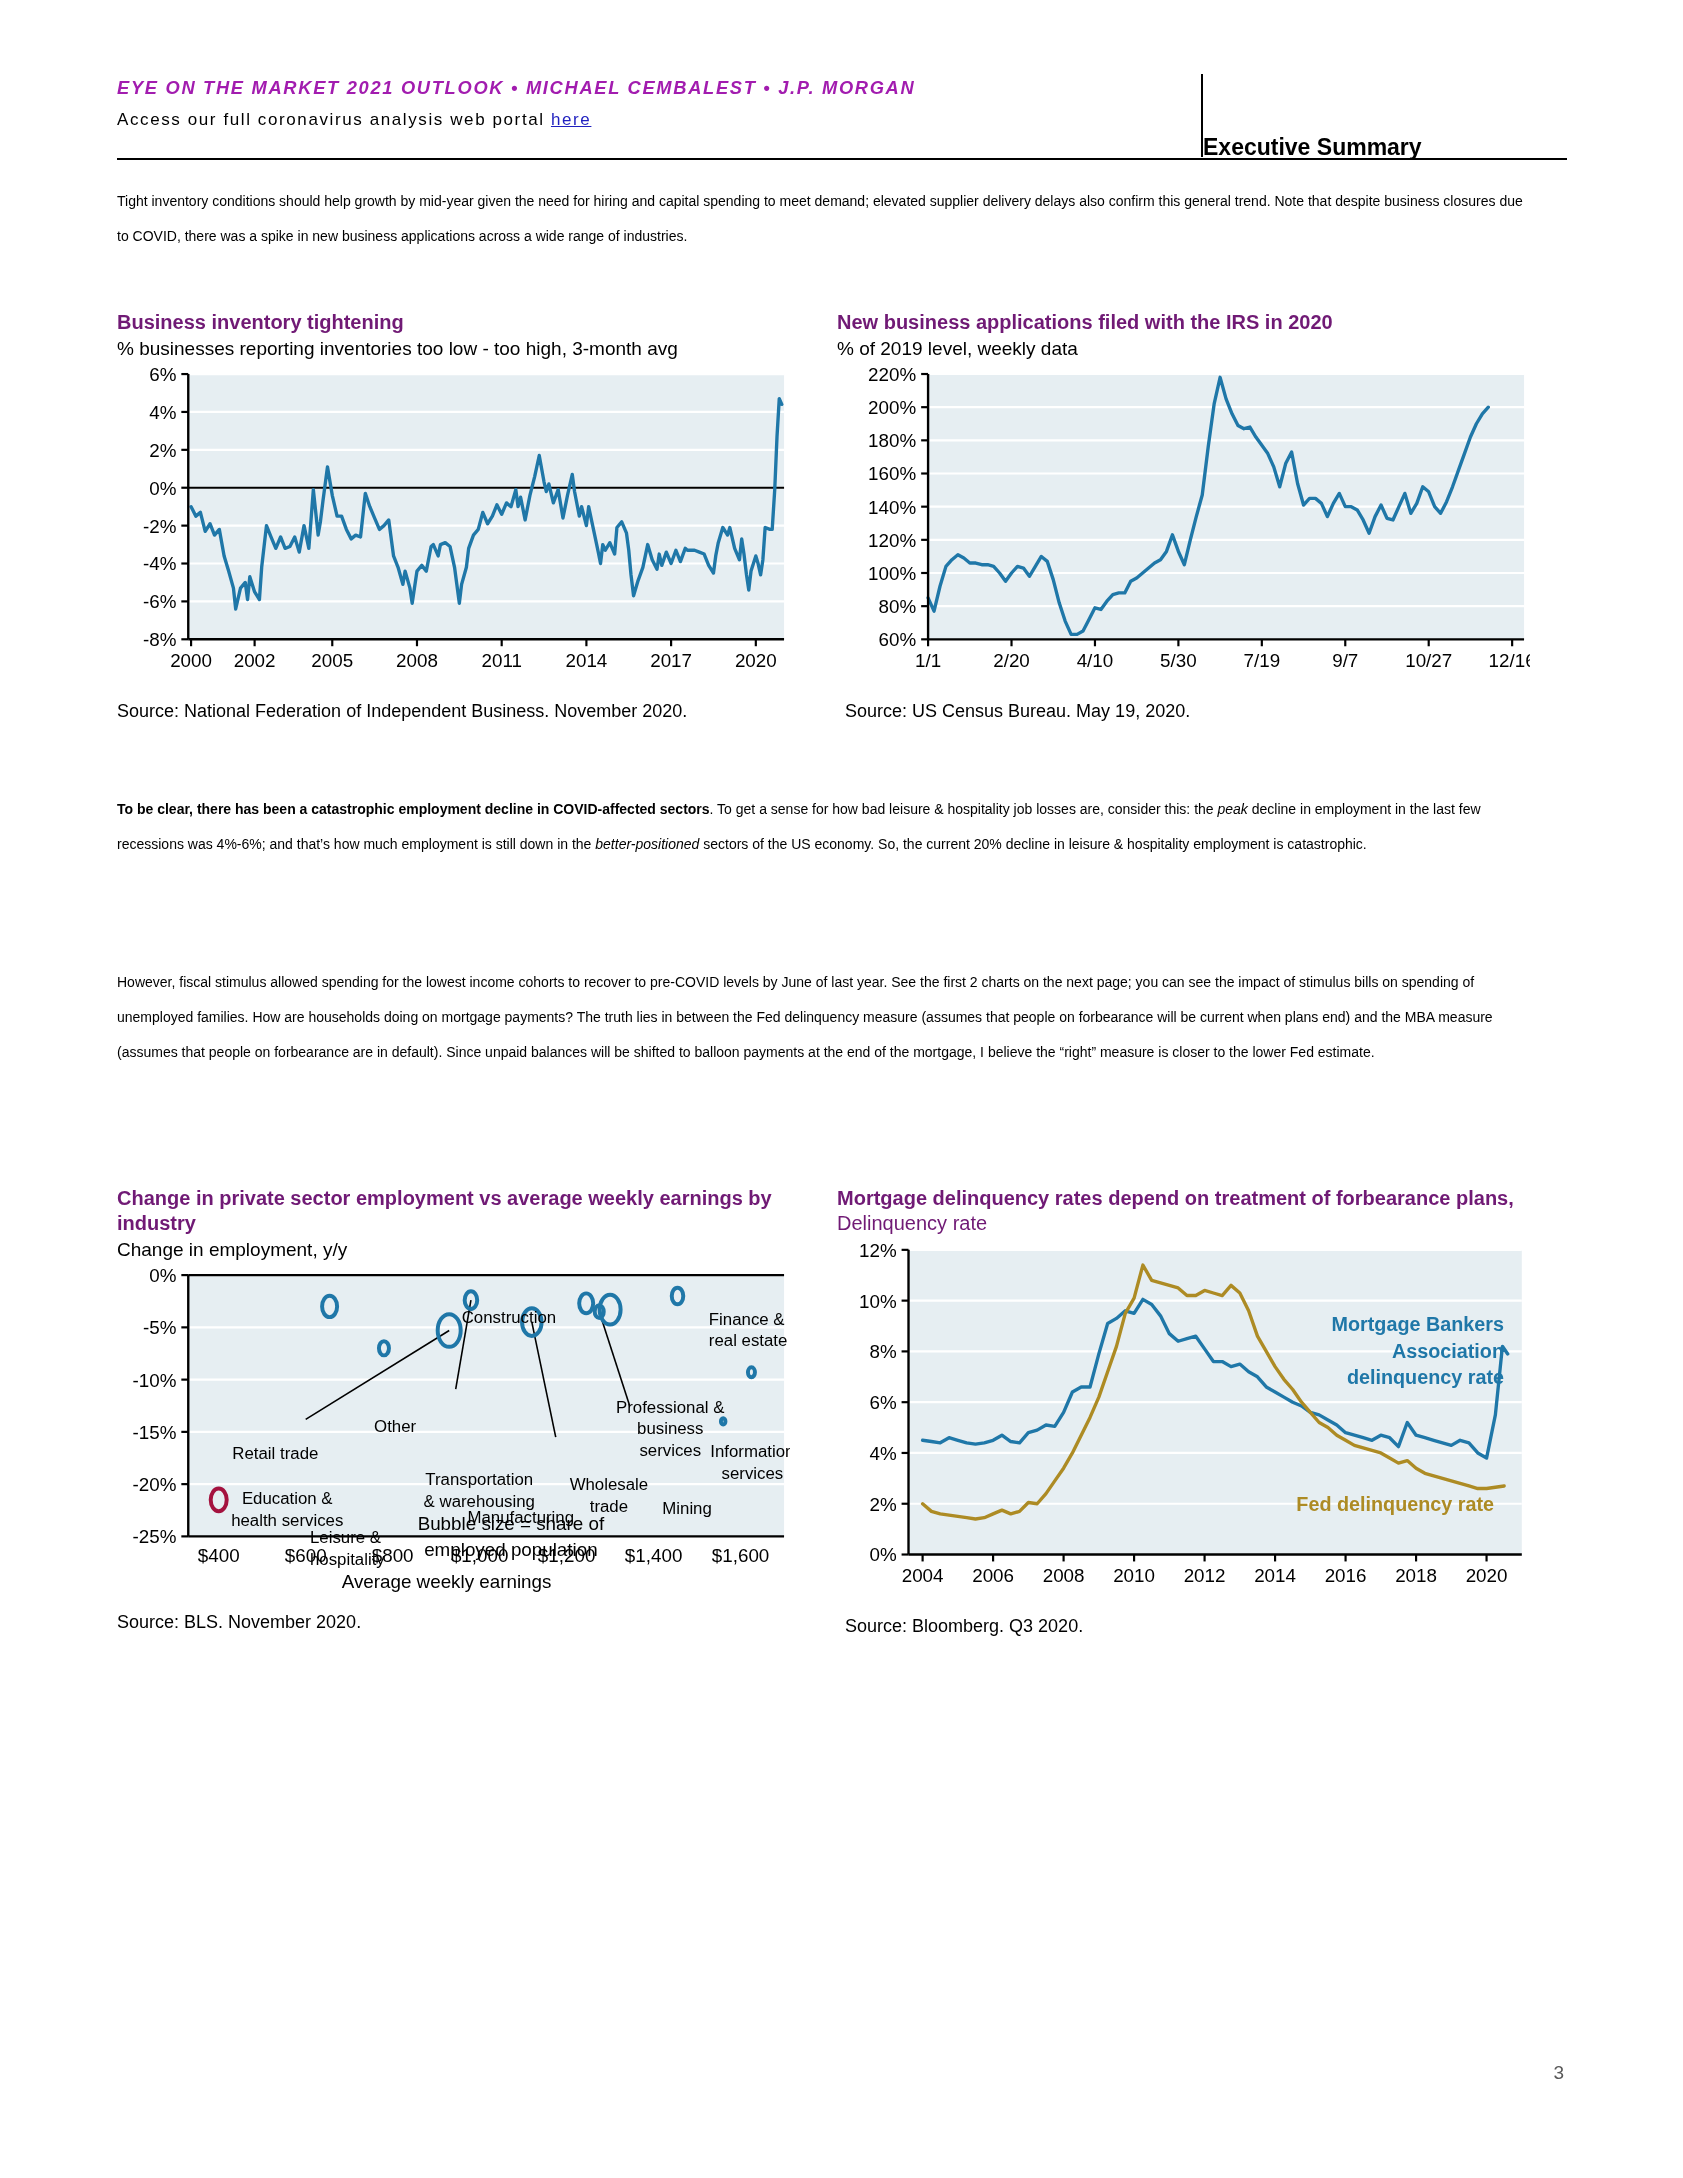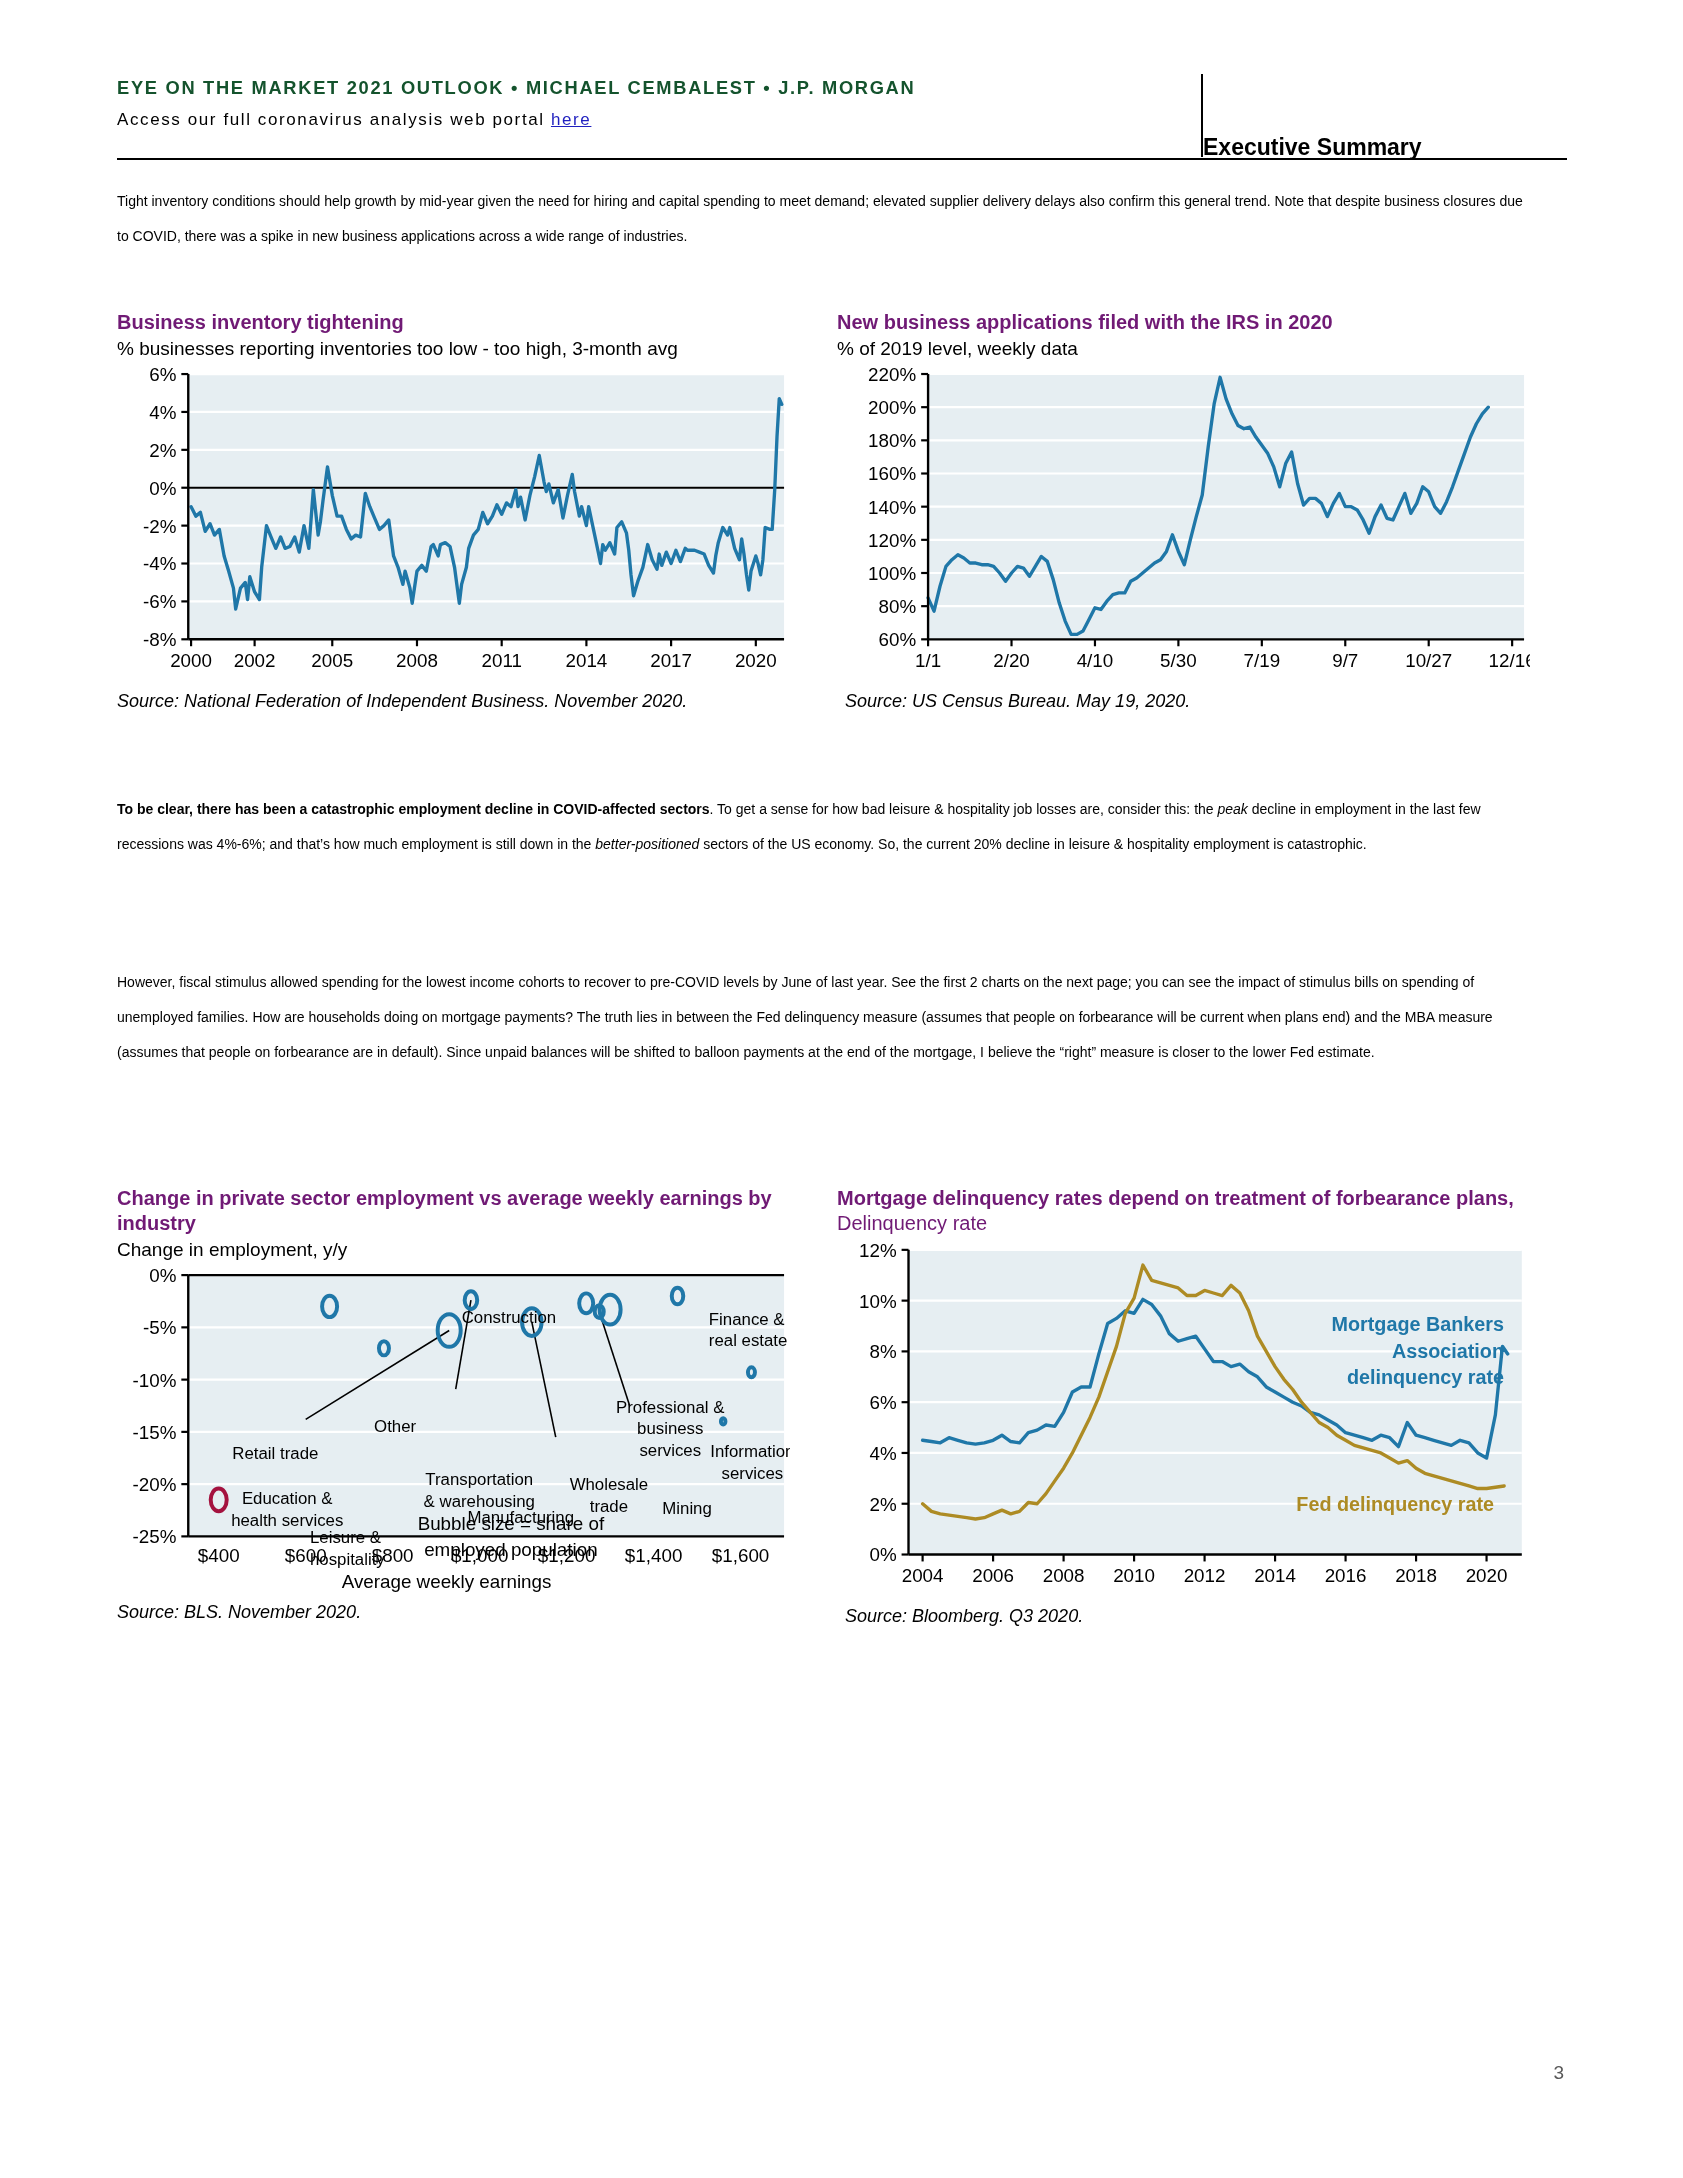--- a/index.html
+++ b/index.html
@@ -29,21 +29,22 @@
     top: 77px;
     width: 1450px;
     height: 79px;
   }
   .hdr-left { position: absolute; left: 0; top: 0; width: 1079px; }
   .hdr-title {
     font-size: 18.3px;
     font-weight: bold;
     letter-spacing: 1.7px;
     white-space: nowrap;
-    color: #14532d;
+    color: #a21caf;
+    font-style: italic;
   }
   .hdr-sub {
     margin-top: 11px;
     font-size: 17px;
     letter-spacing: 1.6px;
     white-space: nowrap;
     color: #000;
   }
   .hdr-sub a {
     color: #1f1fbf;
@@ -100,22 +101,21 @@
   .chart-title .norm { font-weight: normal; }
   .chart-sub {
     font-size: 19px;
     line-height: 23px;
     color: #000;
     margin-top: 2px;
   }
   .chart-source {
     font-size: 18px;
     color: #000;
-    margin-top: 4px;
-    font-style: italic;
+    margin-top: 14px;
   }
   .plot-wrap { position: relative; }
   .plot-svg { display: block; }
 
   
   #chart1 { left: 117px; top: 310px; width: 673px; }
   #chart2 { left: 837px; top: 310px; width: 693px; }
   #chart3 { left: 117px; top: 1186px; width: 673px; }
   #chart4 { left: 837px; top: 1186px; width: 693px; }
 

